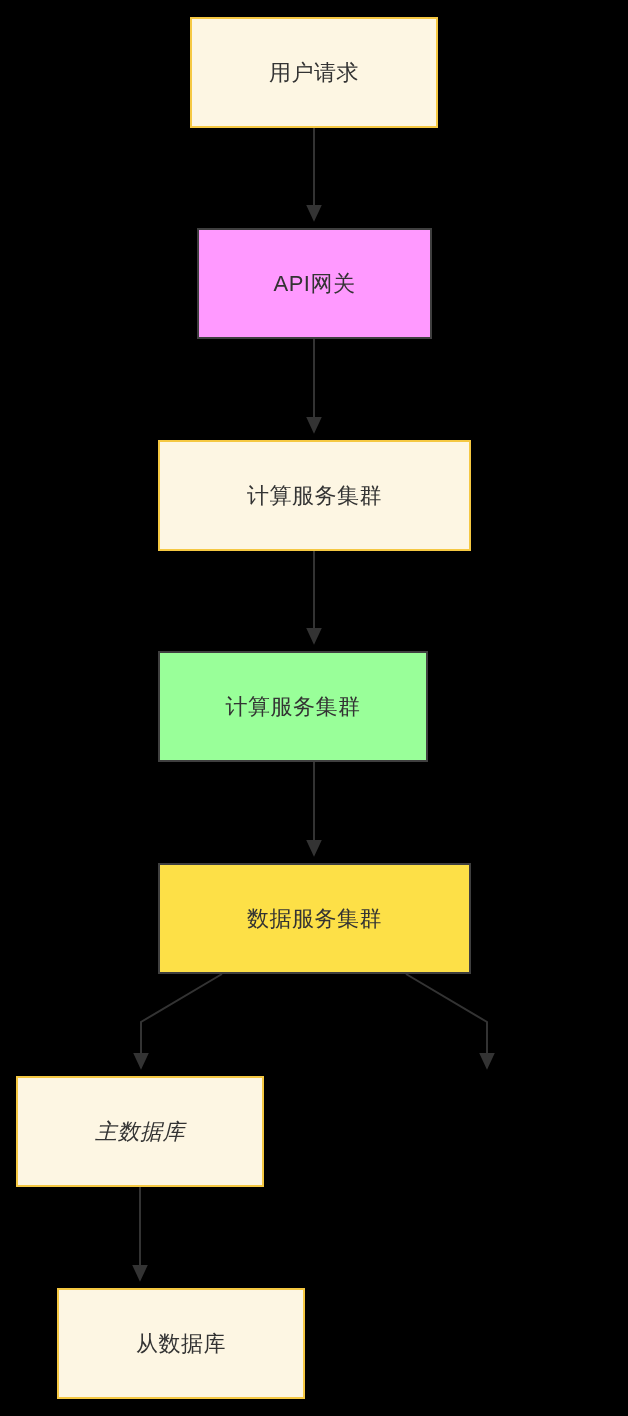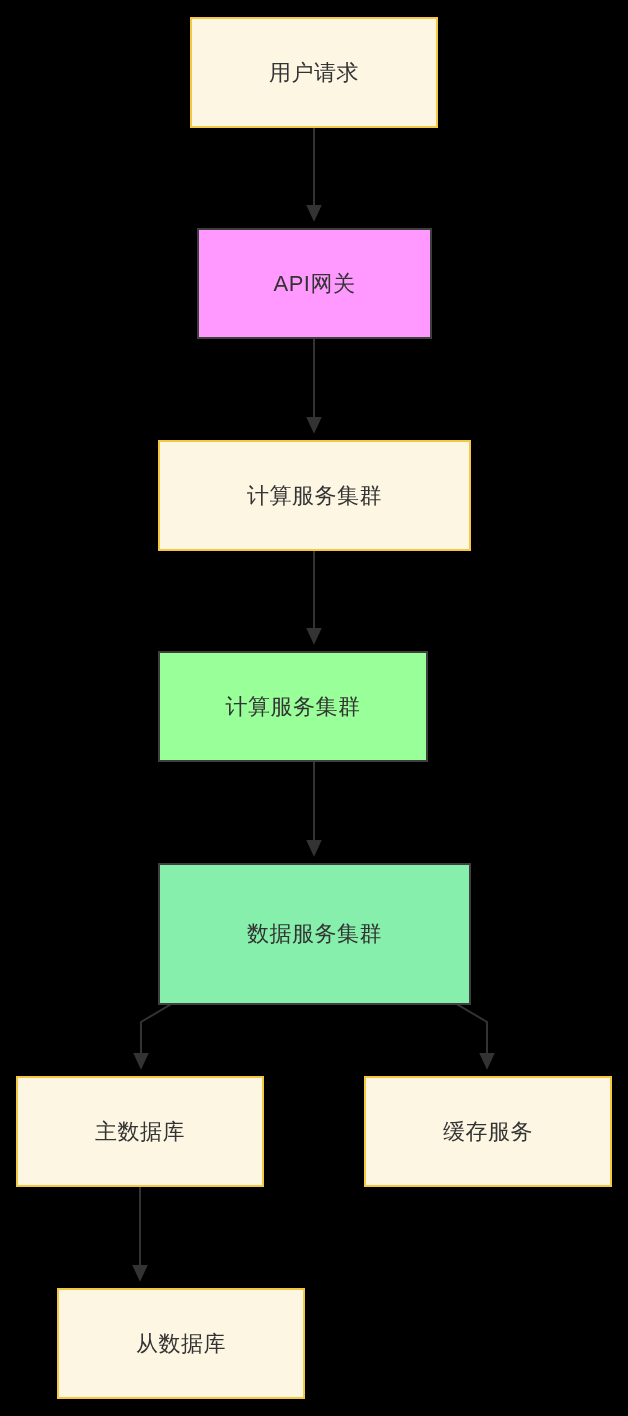--- a/index.html
+++ b/index.html
@@ -91,29 +91,26 @@
   </div>
 
   <div class="node style-default" style="left: 158px; top: 440px; width: 313px; height: 111px; background: rgb(253, 246, 227); border-color: rgb(245, 200, 66);">
     <span class="node-label">计算服务集群</span>
   </div>
 
   <div class="node style-green" style="left: 158px; top: 651px; width: 270px; height: 111px; background: rgb(153, 255, 153); border-color: rgb(63, 63, 63);">
     <span class="node-label">计算服务集群</span>
   </div>
 
-  <div class="node style-periwinkle" style="left: 158px; top: 863px; width: 313px; height: 142px; background: #86efac; border-color: rgb(63, 63, 63);">
+  <div class="node style-periwinkle" style="left: 158px; top: 863px; width: 313px; height: 111px; background: #fde047; border-color: rgb(63, 63, 63);">
     <span class="node-label">数据服务集群</span>
   </div>
 
-  <div class="node style-default" style="left: 16px; top: 1076px; width: 248px; height: 111px; background: rgb(253, 246, 227); border-color: rgb(245, 200, 66);">
+  <div class="node style-default" style="left: 16px; top: 1076px; width: 248px; height: 111px; background: rgb(253, 246, 227); border-color: rgb(245, 200, 66); font-style: italic;">
     <span class="node-label">主数据库</span>
   </div>
 
-  <div class="node style-default" style="left: 364px; top: 1076px; width: 248px; height: 111px; background: rgb(253, 246, 227); border-color: rgb(245, 200, 66);">
-    <span class="node-label">缓存服务</span>
-  </div>
 
   <div class="node style-default" style="left: 16px; top: 1288px; width: 248px; height: 111px; background: rgb(253, 246, 227); border-color: rgb(245, 200, 66); margin-left: 41px;">
     <span class="node-label">从数据库</span>
   </div>
 
 </div>
 
 </body></html>

